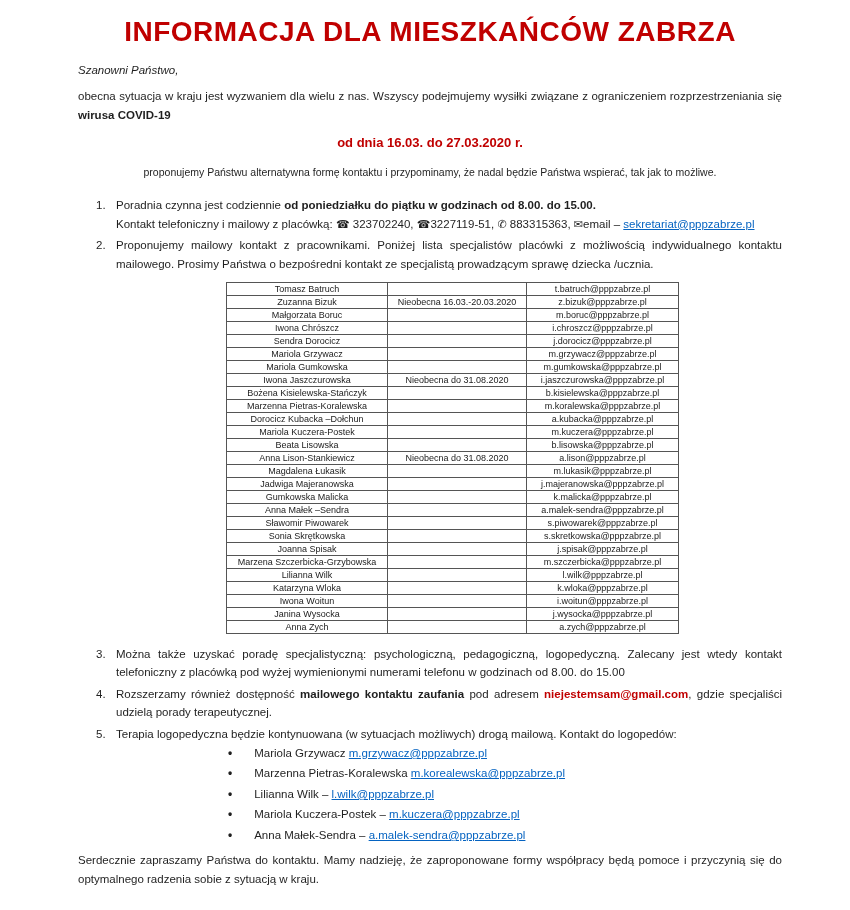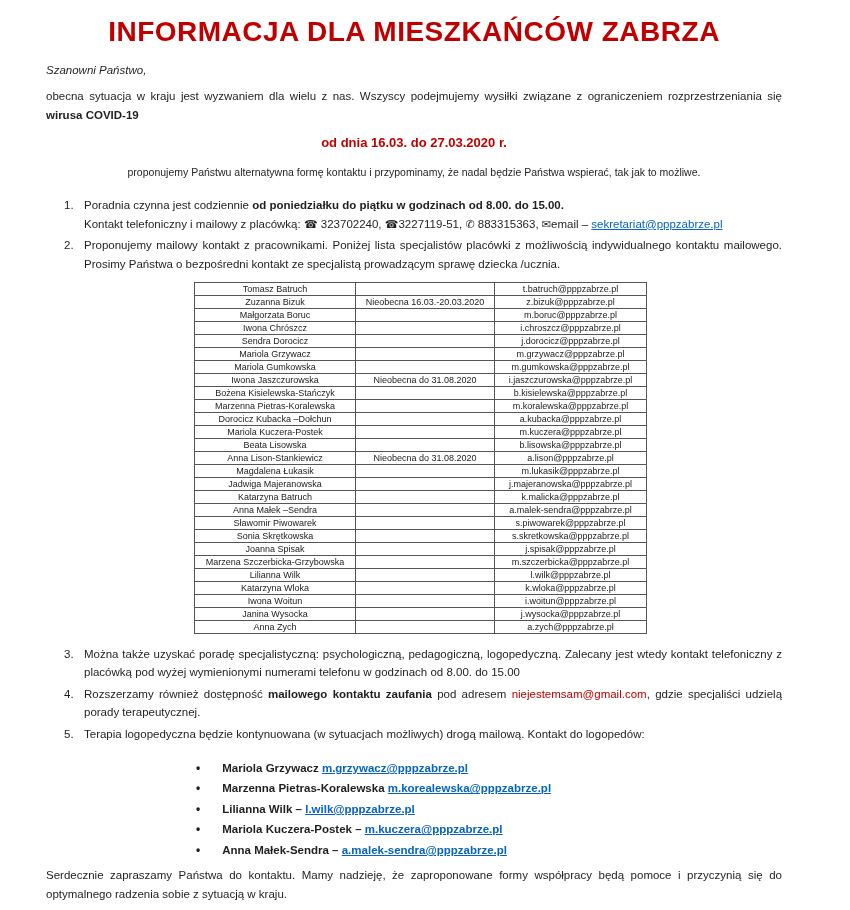--- a/index.html
+++ b/index.html
@@ -1,46 +1,46 @@
 <!DOCTYPE html>
 <html lang="pl" style="--accent: #c00000; --link: #0563c1;"><head>
 <meta charset="utf-8">
 <style>
   html,body{margin:0;padding:0;background:#ffffff;}
   body{width:850px;height:910px;overflow:hidden;
        font-family:"Liberation Sans","DejaVu Sans",sans-serif;color:#1f1f1f;}
-  .page{box-sizing:border-box;width:850px;height:910px;padding:14px 68px 0 46px;}
+  .page{box-sizing:border-box;width:850px;height:910px;padding:14px 68px 0 78px;}
 
   h1.title{margin:2px 0 0 0;text-align:center;color:var(--accent,#c00000);
            font-size:28px;font-weight:bold;letter-spacing:0.5px;}
   .greeting{margin:16px 0 0 0;font-style:italic;font-size:11.5px;}
   .para{margin:11px 0 0 0;font-size:11.5px;line-height:1.62;}
   .justify{text-align:justify;}
   .date-line{margin:11px 0 16px 0;text-align:center;color:var(--accent,#c00000);
              font-weight:bold;font-size:13px;}
   .subtitle{margin:4px 0 0 0;text-align:center;font-size:10.5px;}
 
   .num-item{display:flex;font-size:11.5px;line-height:1.6;}
   .num-item .num{flex:0 0 20px;margin-left:18px;}
   .num-item .num-text{flex:1;text-align:justify;}
   .mt-lg{margin-top:18px;}
   .mt-sm{margin-top:3px;}
   .icon{font-family:"DejaVu Sans",sans-serif;font-size:11px;}
   a.link{color:var(--link,#0563c1);text-decoration:underline;}
-  .red-bold{color:var(--accent,#c00000);font-weight:normal;}
+  .red-bold{color:var(--accent,#c00000);font-weight:bold;}
 
   table.staff{border-collapse:collapse;margin:9px 0 0 148px;
               font-size:9px;color:#222;table-layout:fixed;width:425px;}
   table.staff td{border:1px solid #555;padding:0 5px;height:12px;line-height:12px;
                  overflow:hidden;white-space:nowrap;}
   td.c-name{width:150px;text-align:center;}
   td.c-note{width:128px;text-align:center;}
   td.c-email{width:141px;text-align:center;}
 
-  ul.logo-list{margin:19px 0 0 0;padding:0 0 0 150px;list-style:none;font-size:11.5px;font-weight:bold;}
+  ul.logo-list{margin:4px 0 0 0;padding:0 0 0 150px;list-style:none;font-size:11.5px;}
   ul.logo-list li{margin:0 0 7.5px 0;line-height:13px;}
   ul.logo-list li::before{content:"\2022";font-weight:bold;margin-right:22px;font-size:12px;}
   .closing{margin-top:9px;}
 </style>
 </head>
 <body>
 
 <div class="page">
 
   <h1 class="title">INFORMACJA DLA MIESZKAŃCÓW ZABRZA</h1>
@@ -163,21 +163,21 @@
     <td class="c-email">m.lukasik@pppzabrze.pl</td>
   </tr>
 
   <tr>
     <td class="c-name">Jadwiga  Majeranowska</td>
     <td class="c-note"></td>
     <td class="c-email">j.majeranowska@pppzabrze.pl</td>
   </tr>
 
   <tr>
-    <td class="c-name">Katarzyna Batruch</td>
+    <td class="c-name">Gumkowska Malicka</td>
     <td class="c-note"></td>
     <td class="c-email">k.malicka@pppzabrze.pl</td>
   </tr>
 
   <tr>
     <td class="c-name">Anna Małek –Sendra</td>
     <td class="c-note"></td>
     <td class="c-email">a.malek-sendra@pppzabrze.pl</td>
   </tr>
 

